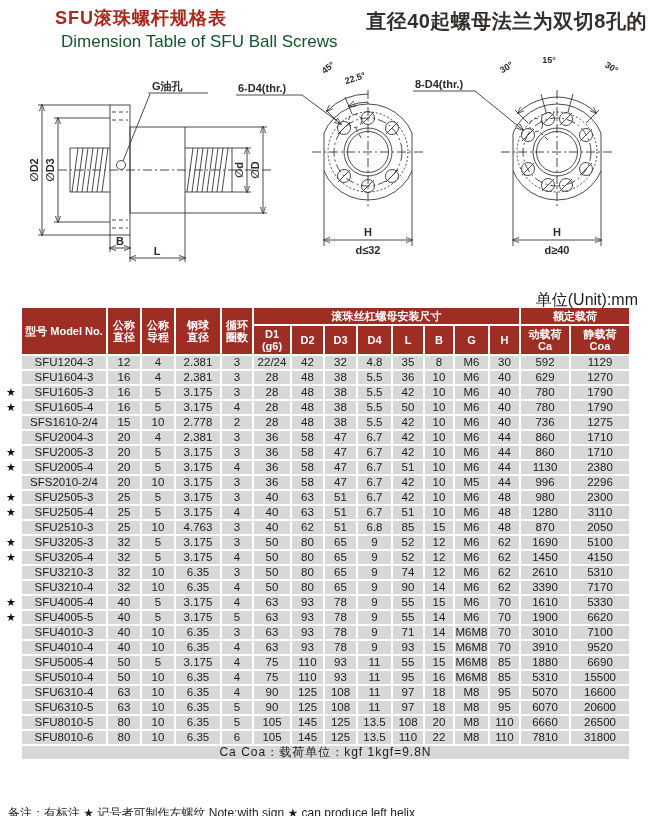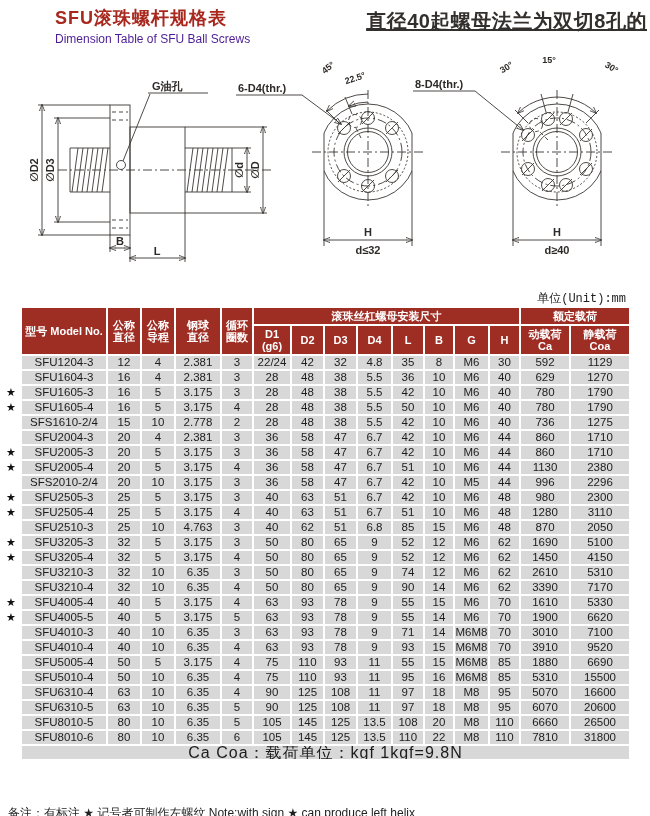--- a/index.html
+++ b/index.html
@@ -2,45 +2,45 @@
 <html style="--header-bg: #9e2d24; --row-bg: #d8d8d8; --title-red: #a8281e; --right-title: #332f2c;"><head>
 <meta charset="utf-8">
 <style>
   html,body{margin:0;padding:0;}
   body{
     width:650px;height:816px;background:#ffffff;position:relative;overflow:hidden;
     font-family:"Liberation Sans","DejaVu Sans",sans-serif;color:#1c1c1c;
   }
   .hdr-cn{position:absolute;left:55px;top:6px;font-size:18px;font-weight:bold;
           color:var(--title-red,#a8281e);letter-spacing:1px;}
-  .hdr-en{position:absolute;left:55px;top:32px;font-size:12px;color:#4c1d95;}
+  .hdr-en{position:absolute;left:61px;top:32px;font-size:17px;color:#14532d;}
   .hdr-right{position:absolute;right:3px;top:8px;font-size:20px;font-weight:bold;
-             color:var(--right-title,#332f2c);letter-spacing:0.5px;text-decoration:underline;}
+             color:var(--right-title,#332f2c);letter-spacing:0.5px;}
   .drawing{position:absolute;left:0;top:50px;}
   .drawing line,.drawing circle,.drawing path,.drawing rect.ln,.drawing polyline{
     stroke:#3a3633;stroke-width:0.9;fill:none;}
   .drawing text{fill:#2e2a28;font-size:11px;font-weight:600;stroke:none;
                 font-family:"Liberation Sans","DejaVu Sans",sans-serif;}
   .drawing text.small{font-size:9px;}
   .drawing .cover{fill:#ffffff;stroke:none;}
   .drawing .cdash{stroke-dasharray:9 3 2 3;}
   .drawing .dot{stroke-dasharray:2 2;}
   .drawing .hid{stroke-dasharray:4 3;}
   .notes{position:absolute;left:55px;top:274px;font-size:11.5px;line-height:15px;color:#1e1e1e;}
-  .unit{position:absolute;right:24px;top:290px;font-size:12px;color:#1e1e1e;font-family:Liberation Mono, monospace;}
+  .unit{position:absolute;right:12px;top:290px;font-size:16px;color:#1e1e1e;}
   table.spec{position:absolute;left:0;top:306px;width:631px;table-layout:fixed;
              border-collapse:separate;border-spacing:2px;}
   table.spec th{background:var(--header-bg,#9e2d24);color:#ffffff;font-weight:bold;
                 font-size:11px;line-height:12px;white-space:pre-line;text-align:center;
                 vertical-align:middle;padding:2px 0;}
   table.spec th.star-col{background:transparent;}
   table.spec td{background:var(--row-bg,#d8d8d8);text-align:center;font-size:11.5px;
                 height:13px;line-height:13px;padding:0;white-space:nowrap;overflow:hidden;}
   table.spec td.star-cell{background:transparent;font-size:11px;color:#111;}
-  table.spec td.tbl-footer{font-size:16px;letter-spacing:1px;}
+  table.spec td.tbl-footer{font-size:12px;letter-spacing:1px;}
   .footnote{position:absolute;left:8px;top:805px;font-size:12px;color:#1e1e1e;}
 </style>
 </head>
 <body>
 
 <div class="hdr-cn">SFU滚珠螺杆规格表</div>
 <div class="hdr-en">Dimension Table of SFU Ball Screws</div>
 <div class="hdr-right">直径40起螺母法兰为双切8孔的</div>
 
 <svg class="drawing" width="650" height="230" viewBox="0 0 650 230">

